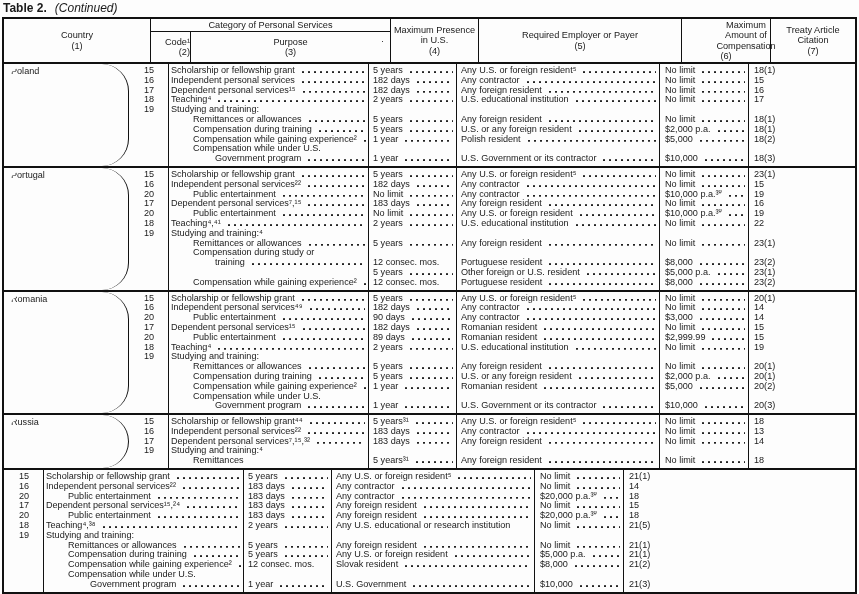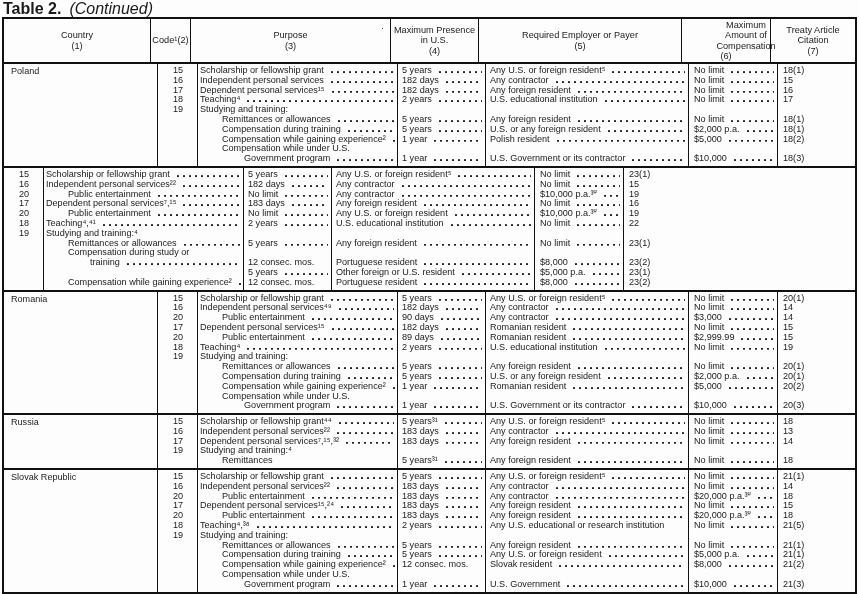--- a/index.html
+++ b/index.html
@@ -2,49 +2,49 @@
 <html><head>
 <meta charset="utf-8">
 <style>
   html,body { margin:0; padding:0; background:#e8e8e8; }
   .page {
     width:859px; height:594px; box-sizing:border-box;
     background:#fdfdfd; color:#1a1a1a;
     font-family:"Liberation Sans", sans-serif;
     padding:1px 2px 0 2px; overflow:hidden; position:relative;
   }
-  .doc-title { font-size:16px; line-height:13px; padding:1px 0 2px 1px; }
+  .doc-title { font-size:12px; line-height:13px; padding:1px 0 2px 1px; }
   .doc-title .b { font-weight:bold; }
   .doc-title .i { font-style:italic; margin-left:8px; }
 
   .tbl { width:855px; box-sizing:border-box; border:2px solid #111; background:#fdfdfd; }
 
   
   .thead {
     display:grid; grid-template-columns:146px 240px 88px 203px 89px 1fr;
     border-bottom:2px solid #111; height:43px;
     font-size:9.2px; line-height:10.2px; text-align:center;
   }
   .hcell { border-left:1px solid #111; box-sizing:border-box;
            display:flex; flex-direction:column; justify-content:center; align-items:center; padding:1px; }
   .hcell.first { border-left:none; }
   .hgroup { border-left:1px solid #111; box-sizing:border-box; display:flex; flex-direction:column; }
   .hcat   { border-bottom:1px solid #111; padding:1px 0; }
   .hsub   { flex:1; display:flex; }
   .hcode  { width:40px; box-sizing:border-box; border-right:1px solid #111;
-            display:flex; justify-content:center; align-items:center; }
+            display:flex; flex-direction:column; justify-content:center; align-items:flex-end; }
   .hpurp  { flex:1; position:relative;
             display:flex; flex-direction:column; justify-content:center; align-items:center; }
   .hdot   { position:absolute; right:6px; top:4px; font-size:9px; }
 
   
   .section { display:flex; border-top:2px solid #111; font-size:9.1px; line-height:9.8px; }
   .section:first-child { border-top:none; }
-  .country { width:154px; box-sizing:border-box; border-right:1px solid #111;
-             padding:3px 2px 9px 7px; white-space:nowrap; overflow:hidden; }
+  .country { width:125px; box-sizing:border-box; border-right:1px solid #111;
+             padding:3px 2px 9px 7px; white-space:nowrap; overflow:hidden;border-radius:27px; }
   .rows { flex:1; min-width:0; padding:2px 0;
           background-image:
             linear-gradient(#111,#111),linear-gradient(#111,#111),linear-gradient(#111,#111),
             linear-gradient(#111,#111),linear-gradient(#111,#111);
           background-repeat:no-repeat;
           background-size:1px 100%,1px 100%,1px 100%,1px 100%,1px 100%;
           background-position:39px 0,239px 0,327px 0,530px 0,619px 0; }
   .row { display:grid; grid-template-columns:40px 200px 88px 203px 89px 1fr; }
   .cell { display:flex; white-space:nowrap; overflow:hidden; box-sizing:border-box; padding:0 2px; }
   .cell .txt { flex:0 0 auto; }
@@ -65,20 +65,21 @@
     <span class="b">Table 2.</span><span class="i">(Continued)</span>
   </div>
 
   <div class="tbl">
     <div class="thead">
       <div class="hcell first">
         <span>Country</span>
         <span>(1)</span>
       </div>
       <div class="hgroup">
+        <div class="hcat">Category of Personal Services</div>
         <div class="hsub">
           <div class="hcode">
             <span>Code¹</span>
             <span>(2)</span>
           </div>
           <div class="hpurp">
             <span class="hdot">·</span>
             <span>Purpose</span>
             <span>(3)</span>
           </div>
@@ -314,20 +315,21 @@
                 <span class="txt">$10,000</span>
                 <div class="leader"></div>
               </div>
               <div class="cell cit">
                 <span class="txt">18(3)</span>
               </div>
             </div>
           </div>
         </div>
         <div class="section">
+          <div class="country">Portugal</div>
           <div class="rows">
             <div class="row">
               <div class="cell code"><span class="txt">15</span></div>
               <div class="cell purpose">
                 <span class="txt">Scholarship or fellowship grant</span>
                 <div class="leader"></div>
               </div>
               <div class="cell pres">
                 <span class="txt">5 years</span>
                 <div class="leader"></div>
@@ -943,21 +945,20 @@
                 <span class="txt">No limit</span>
                 <div class="leader"></div>
               </div>
               <div class="cell cit">
                 <span class="txt">18</span>
               </div>
             </div>
           </div>
         </div>
         <div class="section">
-          <div class="country">Slovak Republic</div>
           <div class="rows">
             <div class="row">
               <div class="cell code"><span class="txt">15</span></div>
               <div class="cell purpose">
                 <span class="txt">Scholarship or fellowship grant</span>
                 <div class="leader"></div>
               </div>
               <div class="cell pres">
                 <span class="txt">5 years</span>
                 <div class="leader"></div>

